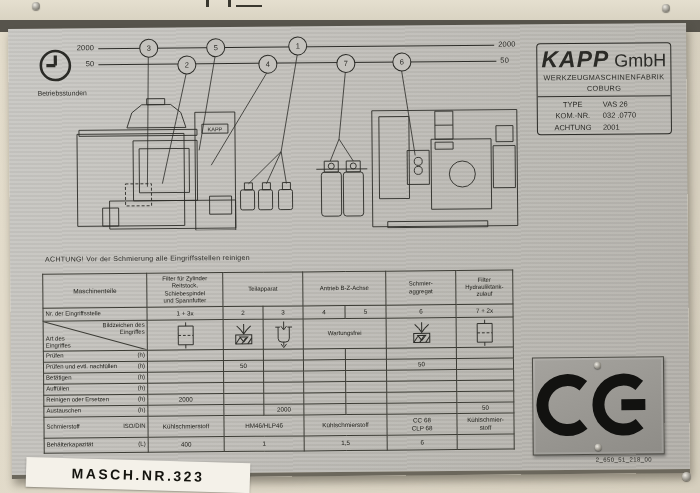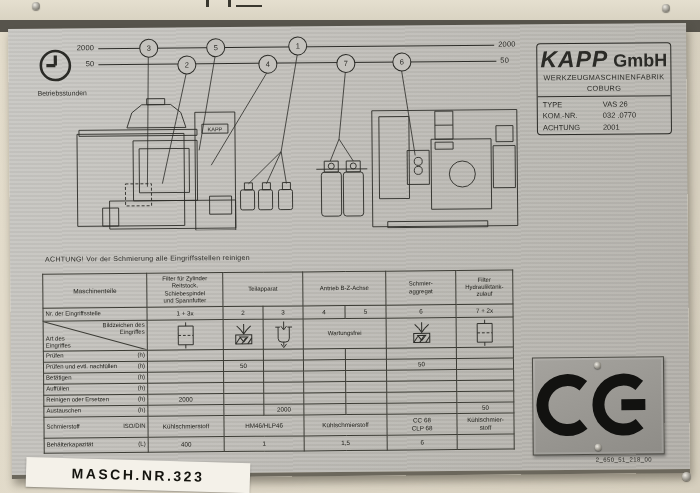--- a/index.html
+++ b/index.html
@@ -29,25 +29,25 @@
   }
   .hline{height:1px;background:#2b2b27;}
   .lbl-sm{font-size:7.5px;letter-spacing:.2px;}
   .co{width:17px;height:17px;border:1px solid #2b2b27;border-radius:50%;
     background:#c4c2bd;font-size:7.5px;line-height:17px;text-align:center;z-index:4;}
   
   .brand-box{left:528px;top:19px;width:135px;height:92px;border:1.5px solid #2b2b27;
     border-radius:4px;padding:3px 5px;box-sizing:border-box;background:rgba(255,255,255,0.04);}
   .brand-logo-row{display:flex;align-items:baseline;justify-content:center;margin-top:1px;}
   .brand-logo{font-size:23px;font-weight:900;font-style:italic;letter-spacing:1px;line-height:1;}
-  .brand-suffix{font-size:18px;font-weight:700;margin-left:5px;line-height:1;}
+  .brand-suffix{font-size:18px;font-weight:400;margin-left:5px;line-height:1;}
   .brand-sub{font-size:7.3px;text-align:center;letter-spacing:.4px;margin-top:2px;}
   .brand-div{border-top:1px solid #2b2b27;margin:3px -5px 2px -5px;}
   .brand-field{display:flex;font-size:7.5px;margin-top:2.5px;}
-  .brand-field .bl{width:60px;}
+  .brand-field .bl{width:60px;text-align:center;}
   
   .warning{left:35px;top:227px;font-size:7px;letter-spacing:.3px;}
   table.sched{position:absolute;left:32px;top:245px;width:470px;
     border-collapse:collapse;table-layout:fixed;font-size:6px;color:#23231e;}
   .sched td,.sched th{border:1px solid #3c3c35;padding:0 2px;overflow:hidden;
     font-weight:normal;vertical-align:middle;line-height:1.2;}
   .pre{white-space:pre-line;}
   .ctr{text-align:center;}
   .num{text-align:center;font-size:6.3px;}
   .unit{float:right;}

